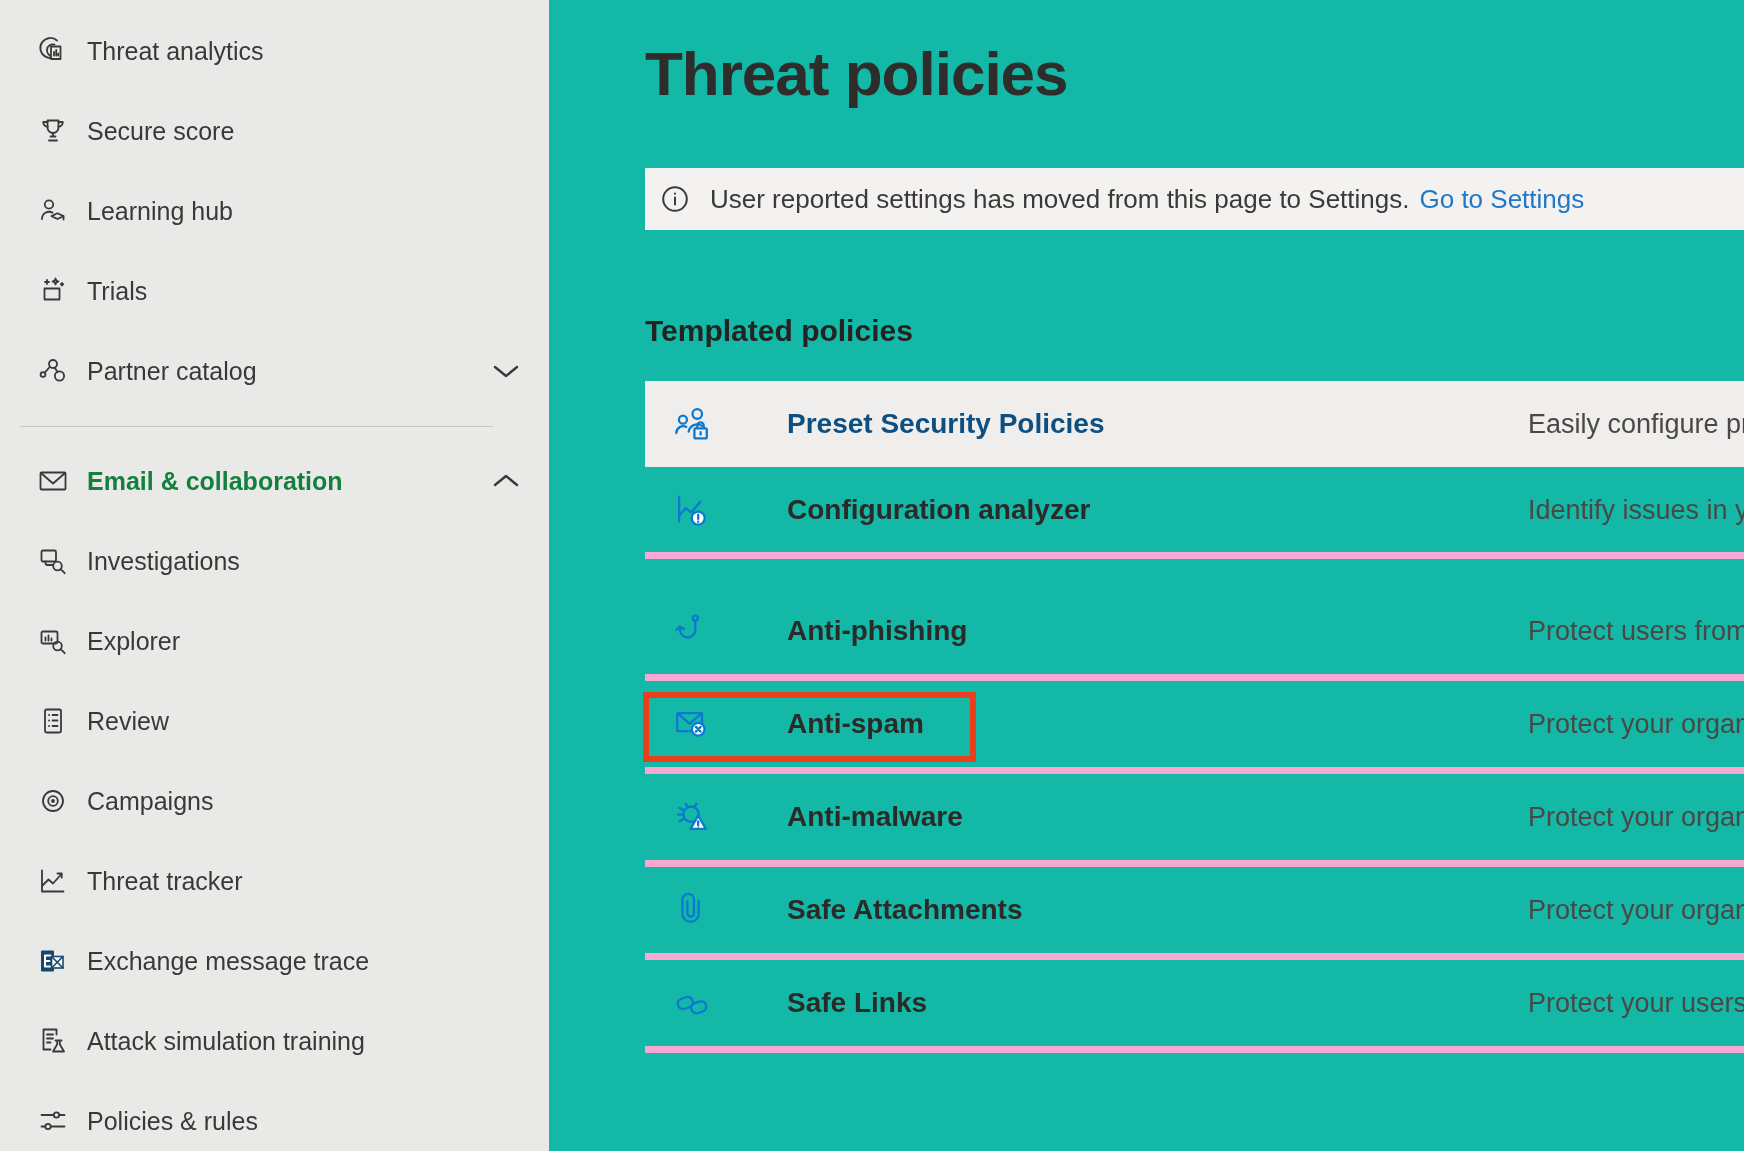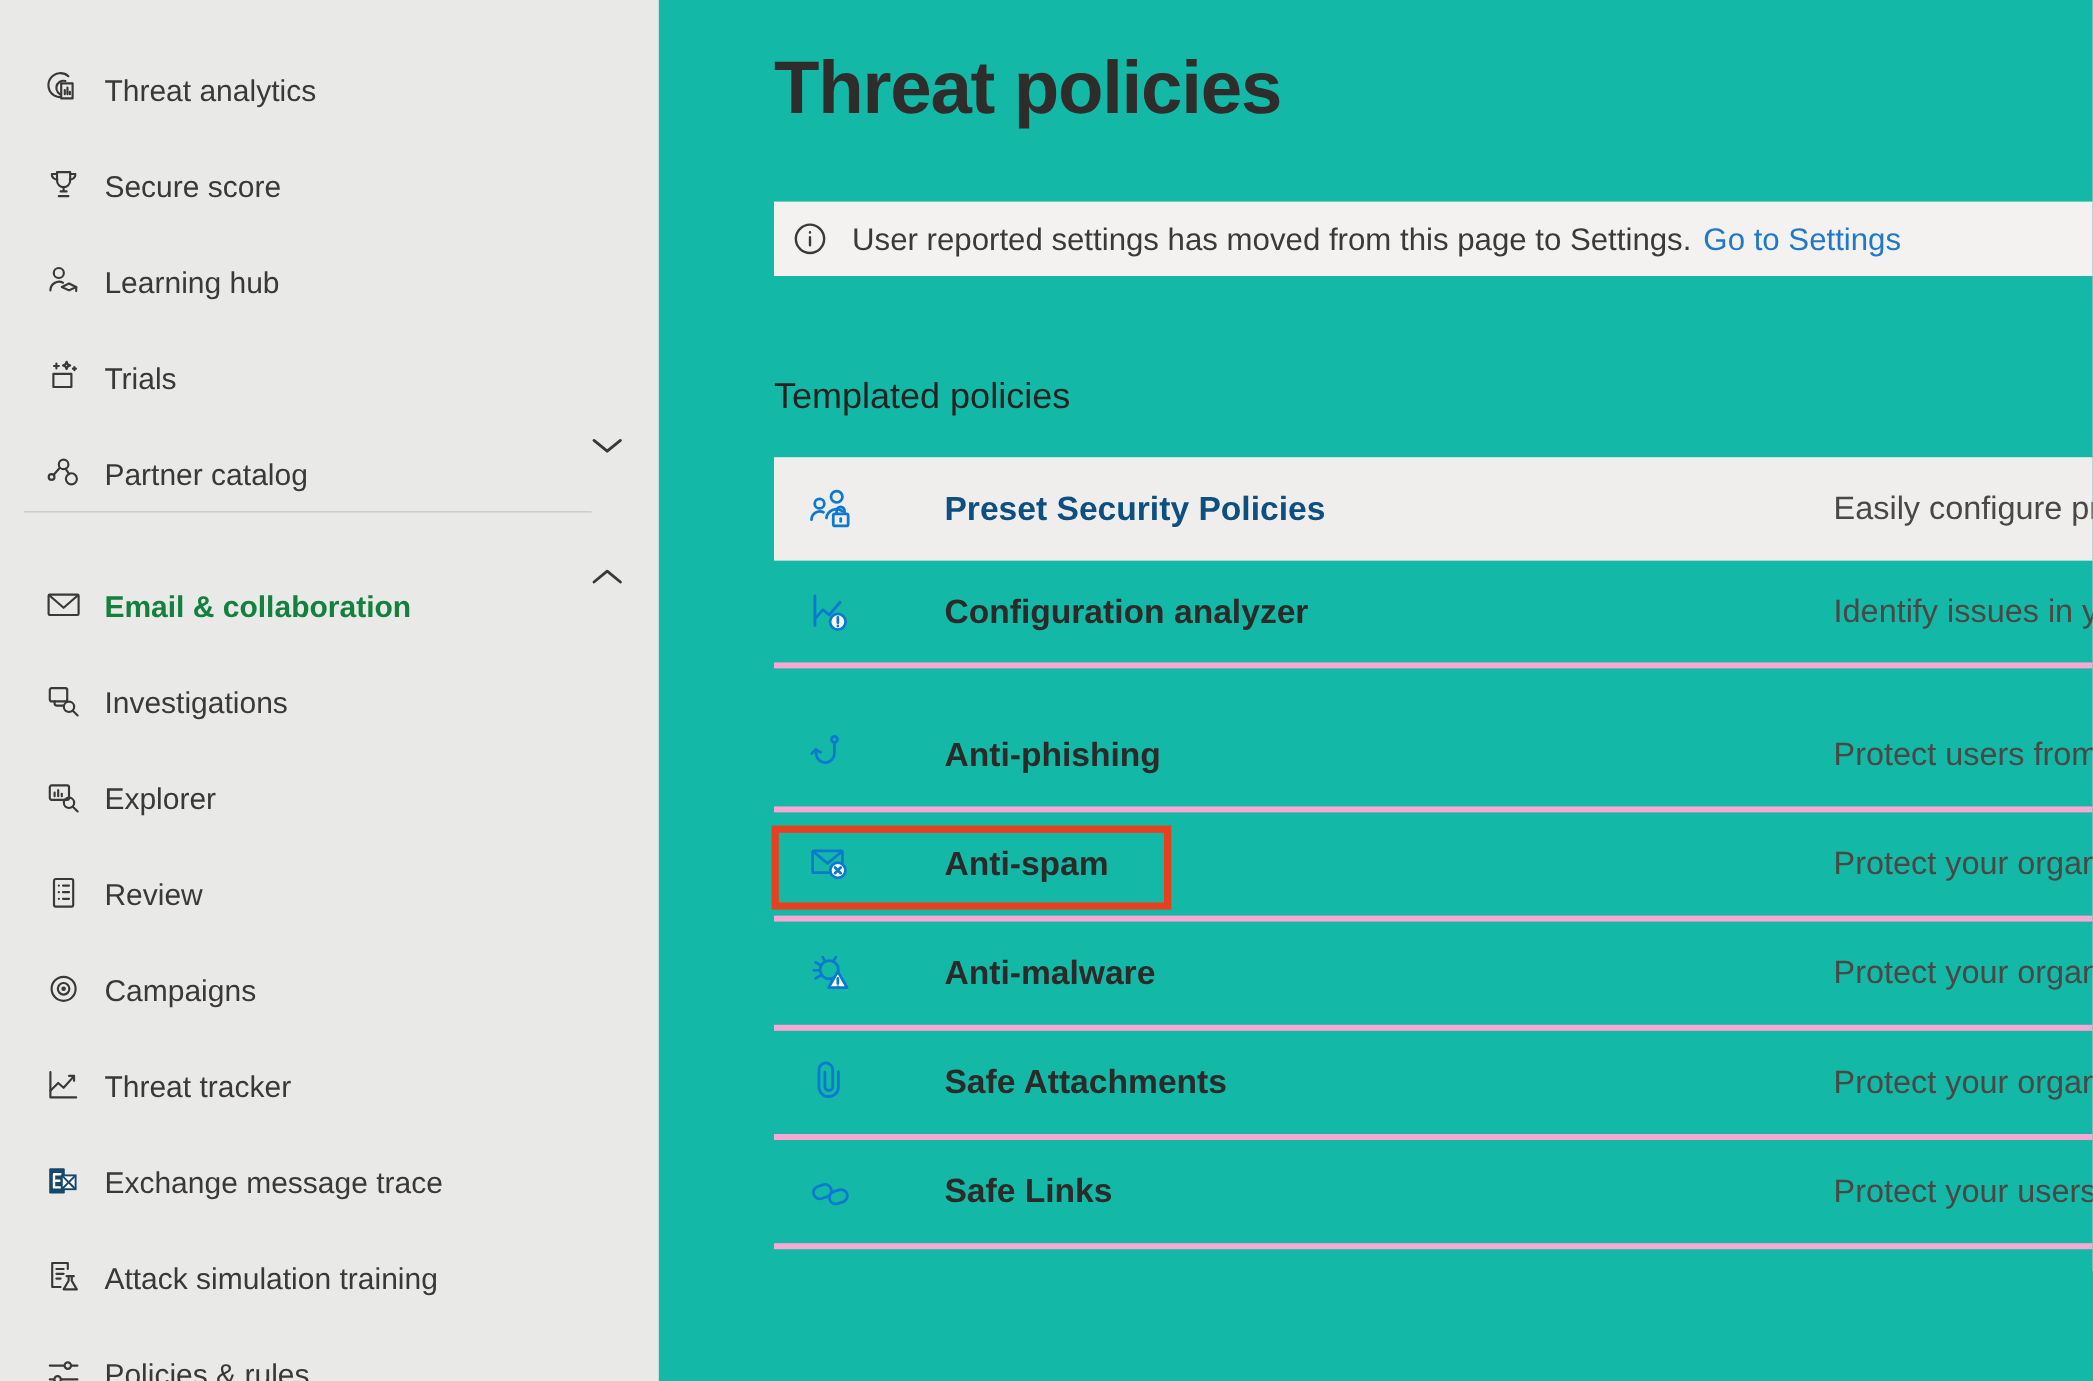--- a/index.html
+++ b/index.html
@@ -5,40 +5,40 @@
   html,body{margin:0;padding:0;}
   body{
     width:1744px;height:1151px;overflow:hidden;background:#fff;
     font-family:"Liberation Sans","DejaVu Sans",sans-serif;
     -webkit-font-smoothing:antialiased;
   }
   .app{display:flex;width:1744px;height:1151px;}
 
   
   .sidebar{width:549px;flex:none;background:#e9e9e8;height:1151px;padding-top:11px;box-sizing:border-box;}
-  .nav-item{height:80px;display:flex;align-items:flex-end;padding-left:36px;position:relative;cursor:pointer;}
+  .nav-item{height:80px;display:flex;align-items:center;padding-left:36px;position:relative;cursor:pointer;}
   .nav-icon{width:34px;height:34px;flex:none;}
   .nav-icon svg{display:block;}
   .nav-label{margin-left:17px;font-size:25px;color:#3a3938;white-space:nowrap;}
   .nav-item.section-head .nav-label{font-weight:700;color:#15803d;}
   .nav-chevron{position:absolute;right:28px;top:50%;transform:translateY(-50%);width:30px;height:18px;}
   .nav-divider{height:30px;display:flex;align-items:center;padding:0 56px 0 20px;}
   .nav-divider .line{flex:1;height:1px;background:#c8c6c4;}
   .ns{stroke:#3a3938;fill:none;stroke-width:1.8;stroke-linecap:round;stroke-linejoin:round;}
 
   
   .main{flex:1;background:#14b8a6;padding-left:96px;box-sizing:border-box;overflow:hidden;}
   .page-title{margin:36px 0 0;font-size:62px;font-weight:700;color:#2e2d2c;letter-spacing:-1px;line-height:76px;}
   .banner{margin-top:56px;height:62px;background:#f3f2f1;display:flex;align-items:center;padding-left:16px;box-sizing:border-box;}
   .banner-icon{width:28px;height:28px;flex:none;}
   .banner-text{margin-left:21px;font-size:26px;color:#3b3a39;white-space:nowrap;}
   .banner-link{margin-left:10px;font-size:26px;color:#2178c9;cursor:pointer;white-space:nowrap;}
-  .section-heading{margin:84px 0 0;font-size:30px;font-weight:400;color:#242322;line-height:34px;}
+  .section-heading{margin:84px 0 0;font-size:30px;font-weight:700;color:#242322;line-height:34px;}
   .rows{margin-top:33px;}
-  .row{height:85px;display:flex;align-items:center;position:relative;border-bottom:5px solid #f9a8d4;cursor:pointer;}
+  .row{height:85px;display:flex;align-items:center;position:relative;border-bottom:7px solid #f9a8d4;cursor:pointer;}
   .row.selected{background:#efeeed;border-bottom:1px solid #efeeed;}
   .row-icon{width:42px;height:42px;margin-left:26px;flex:none;}
   .row-icon svg{display:block;}
   .row-label{margin-left:74px;font-size:28px;font-weight:700;color:#2b2a29;white-space:nowrap;}
   .row.selected .row-label{color:#0d4f80;}
   .row-desc{position:absolute;left:883px;top:50%;transform:translateY(-50%);font-size:27px;color:#4a4846;white-space:nowrap;}
   #policies-section .section-heading{margin-top:92px;}
   #policies-section .rows{margin-top:29px;}
   #policies-section .row{height:86px;}
   .highlight-box{position:absolute;left:-2px;top:11px;width:321px;height:58px;border:6px solid #e6401f;pointer-events:none;}

